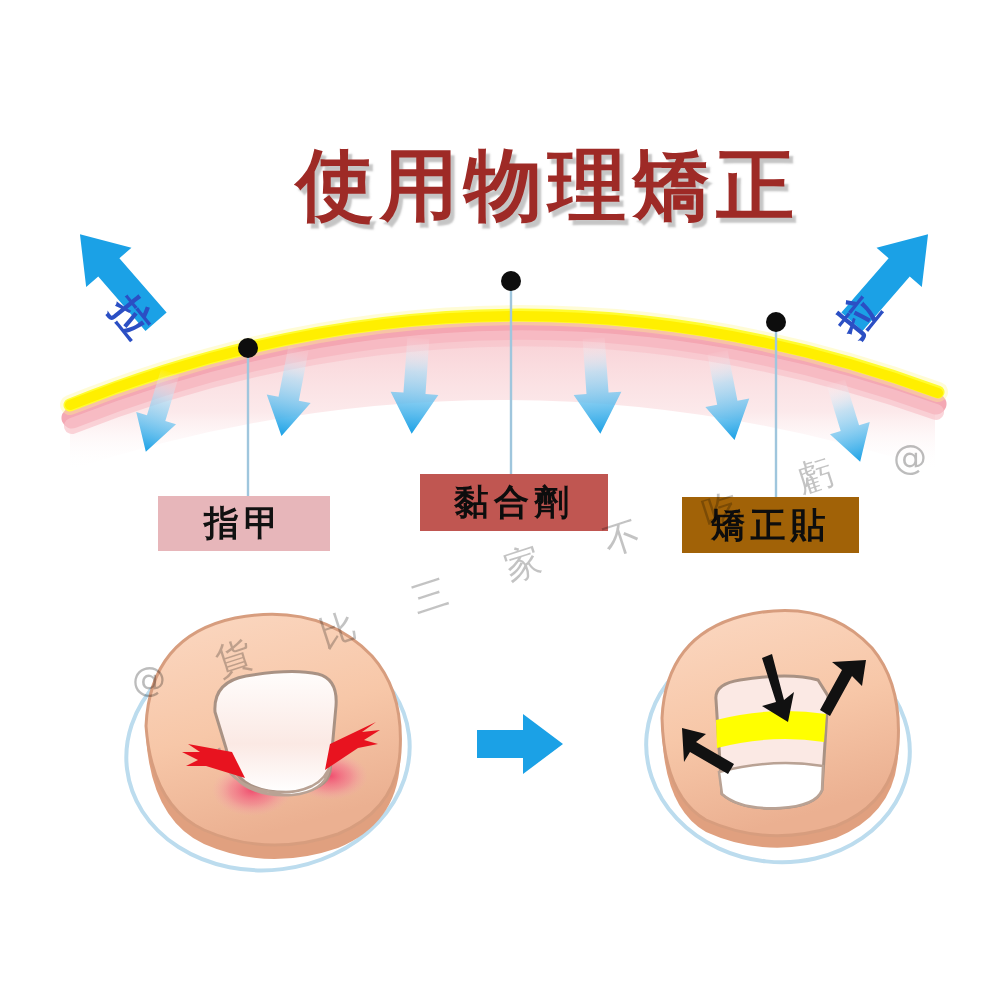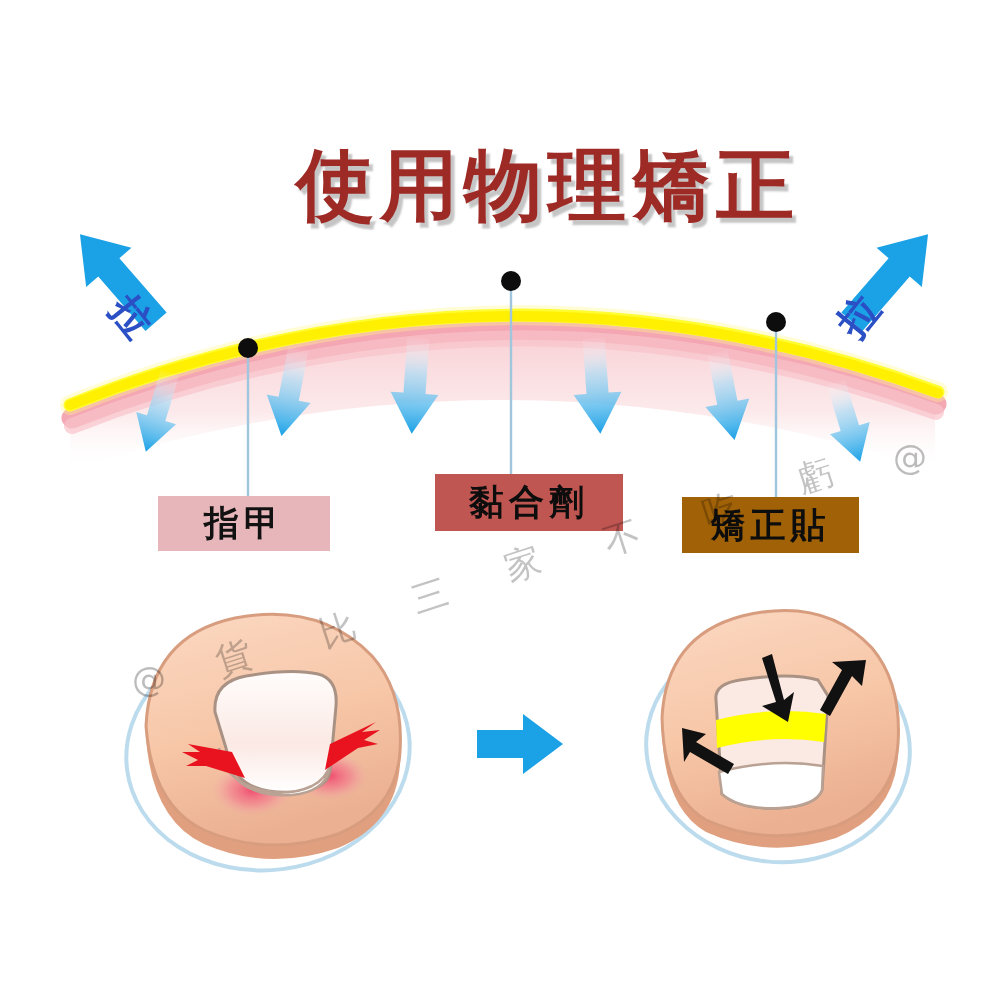--- a/index.html
+++ b/index.html
@@ -38,21 +38,21 @@
     letter-spacing:5px;
     white-space:nowrap;
     font-family:"DejaVu Sans","Liberation Sans",sans-serif;
   }
   #lbl-nail{
     left:158px;top:496px;width:172px;height:55px;
     background:#e7b6ba;color:#111111;font-size:35px;
   }
   #lbl-adhesive{
     left:420px;top:474px;width:188px;height:57px;
-    background:#c05651;color:#0d0d0d;font-size:35px;margin-left:15px;
+    background:#c05651;color:#0d0d0d;font-size:35px;
   }
   #lbl-patch{
     left:682px;top:497px;width:177px;height:56px;
     background:#a16207;color:#0d0d0d;font-size:35px;
   }
 
   
   .pull{
     position:absolute;
     font-size:40px;

